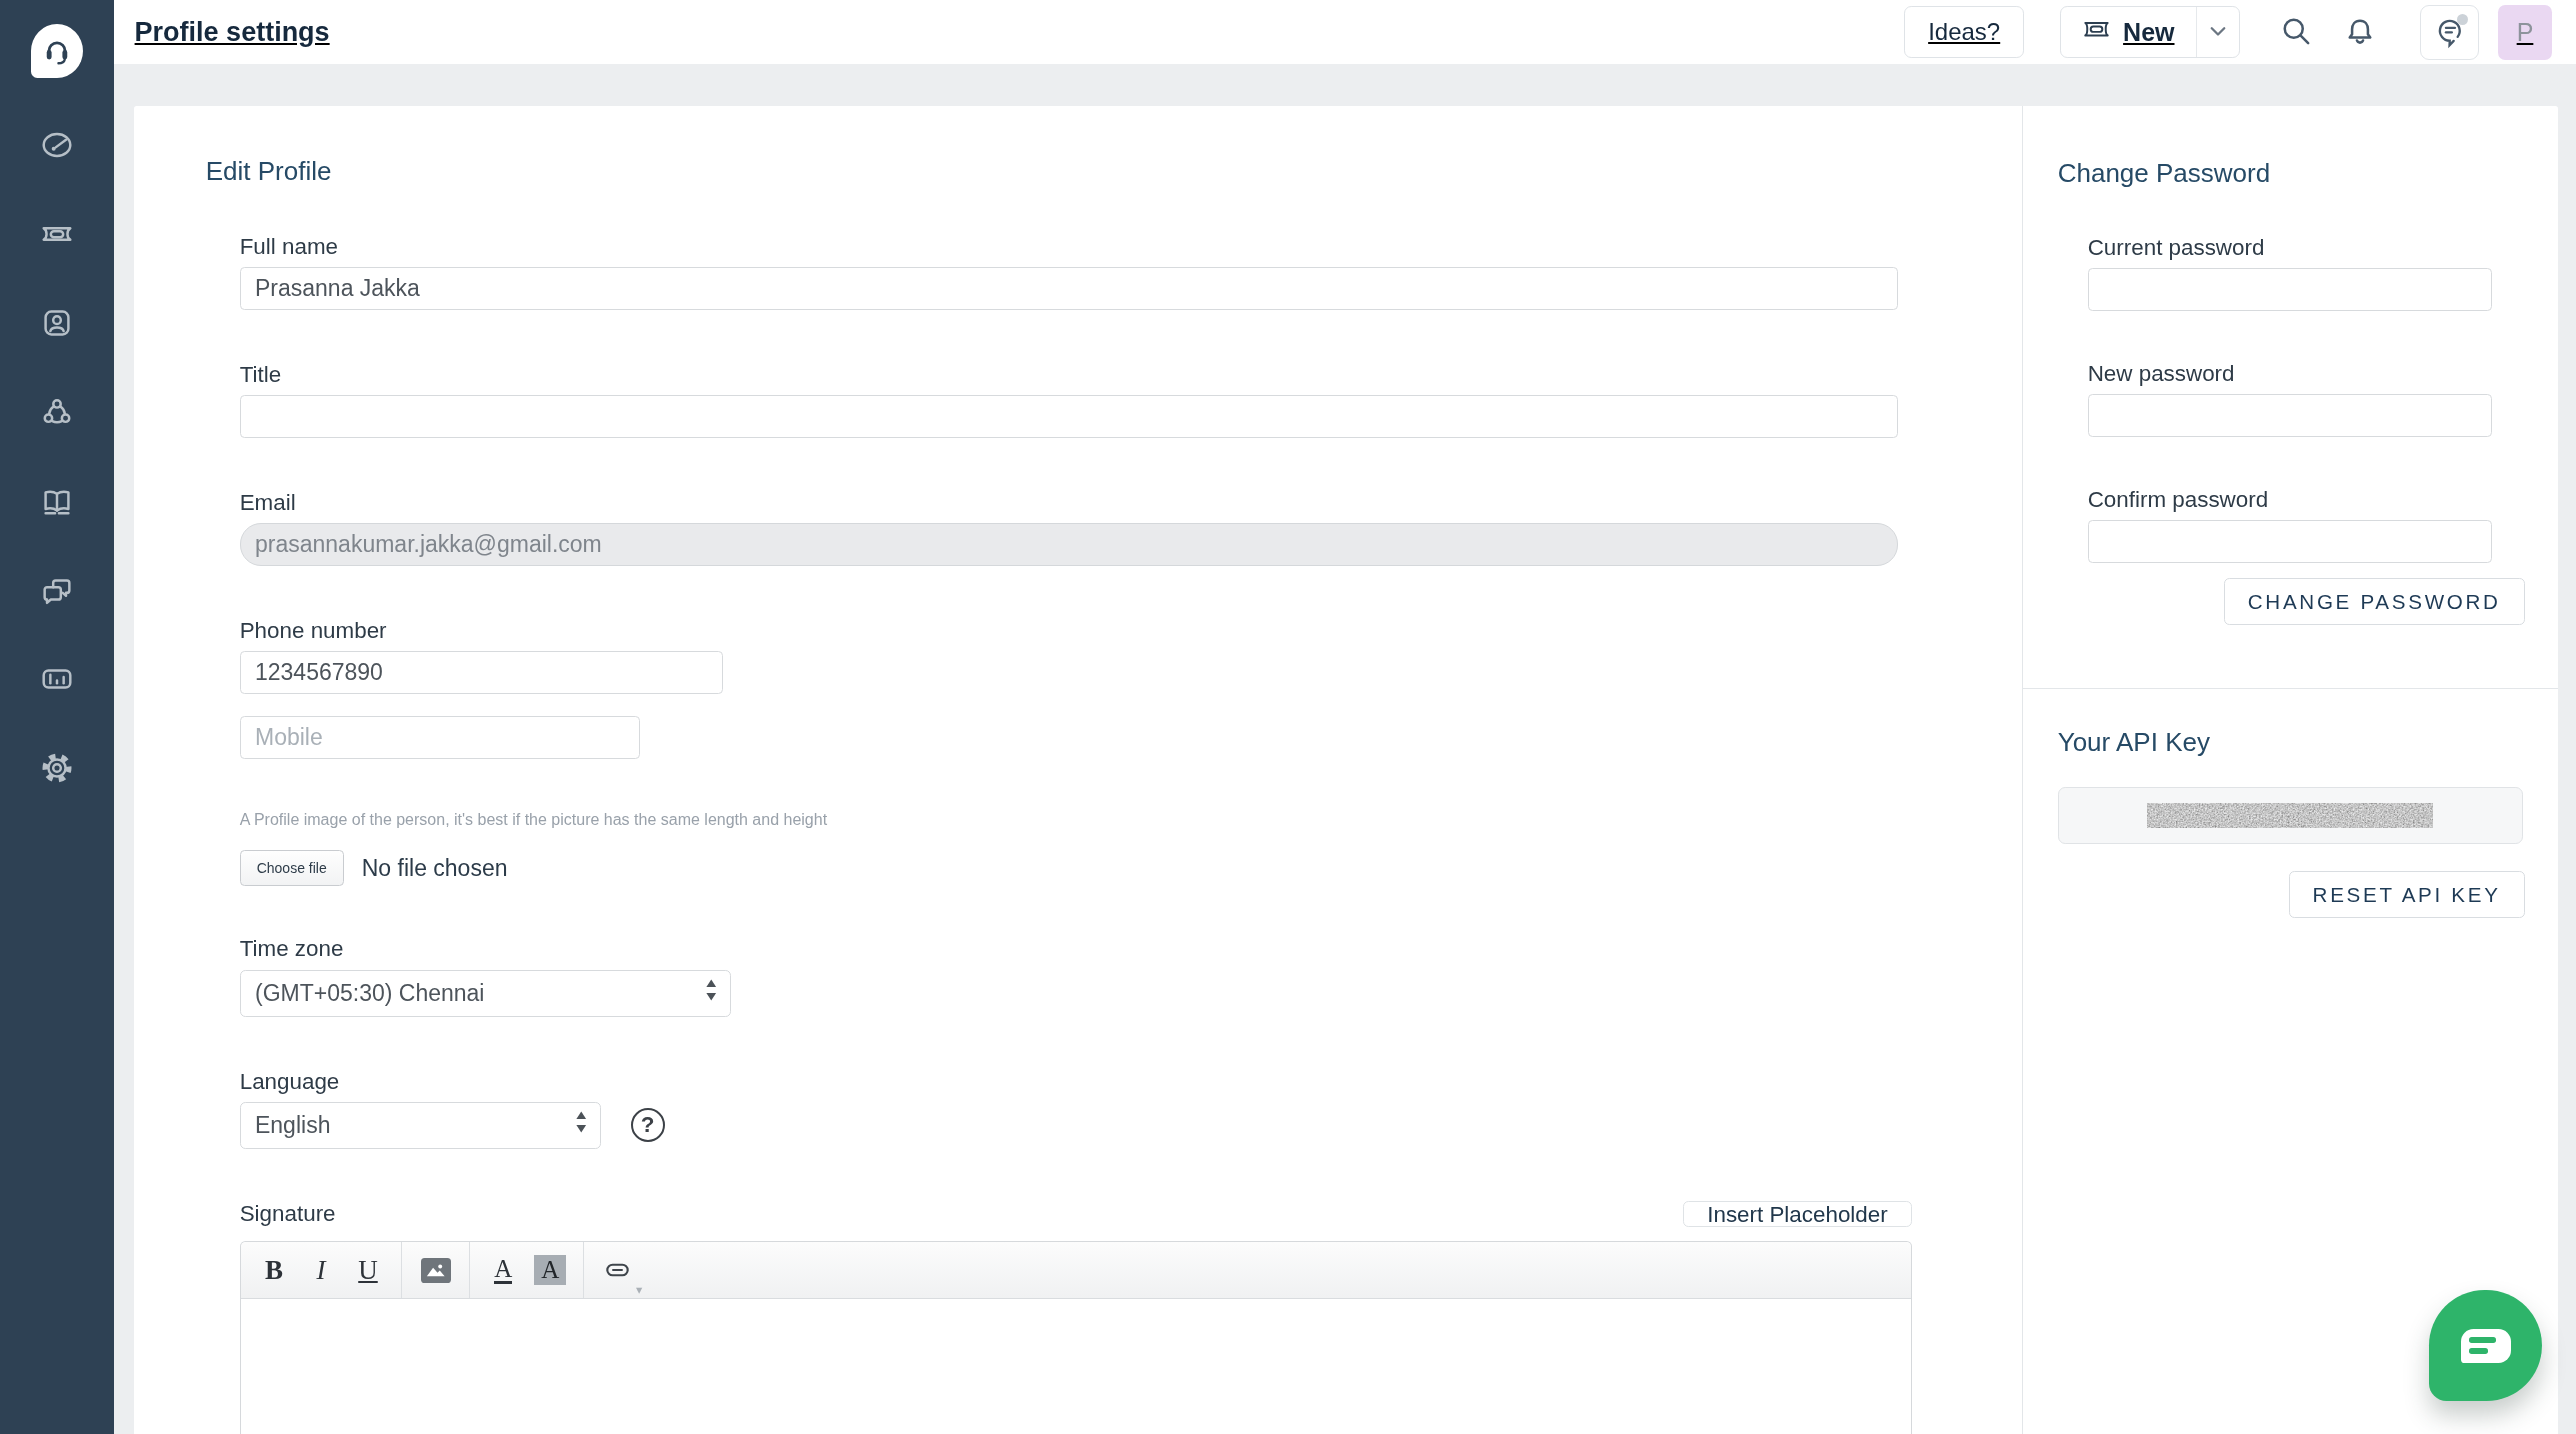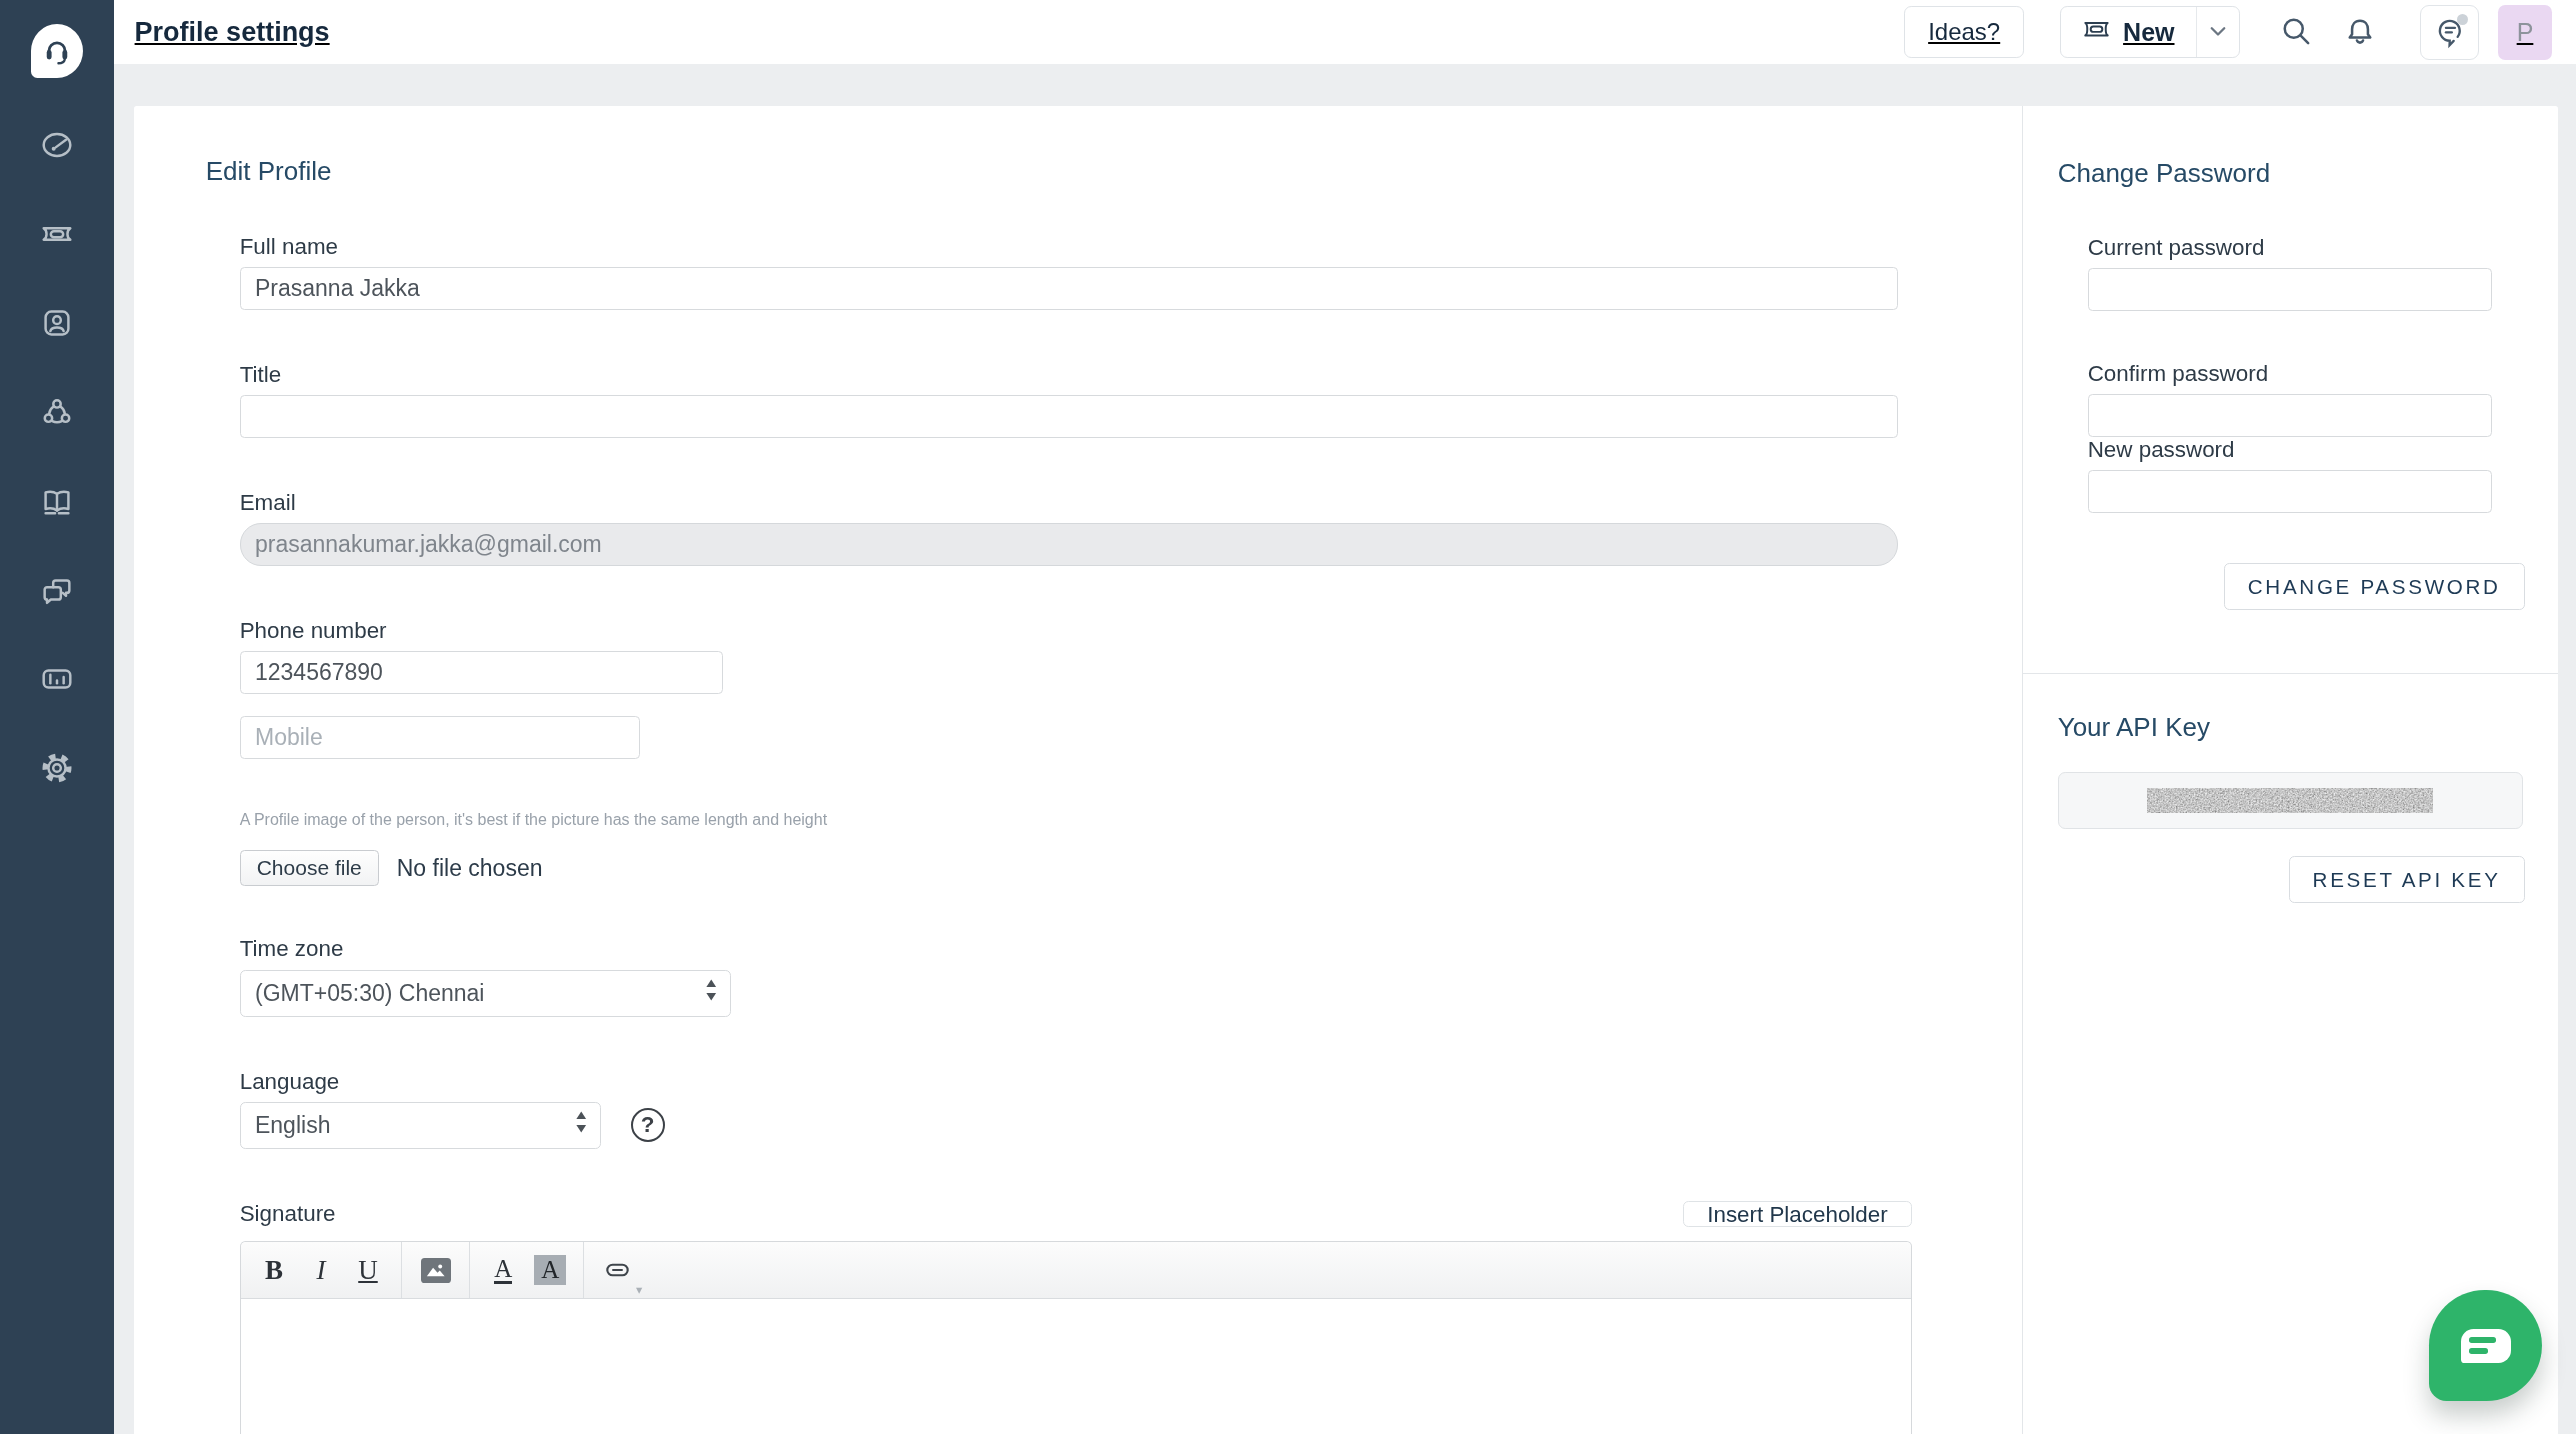--- a/index.html
+++ b/index.html
@@ -67,21 +67,21 @@
     padding:0 14.3px; font-size:23px; color:#4d545b; background:#fff; outline:none;
     font-family:"Liberation Sans",sans-serif;
   }
   .text-input::placeholder { color:#a9b0b7; }
   .email-input { background:#e9eaec; border-color:#d5d8db; color:#7f858c;border-radius:21px; }
   .phone-input { width:483px; }
   .mobile-input { width:400px; margin-top:21.5px; }
   .helper-text { font-size:16px; color:#99a1aa; margin-bottom:21.5px; }
   .file-row { display:flex; align-items:center; gap:18px; margin-bottom:50px; }
   .choose-btn { height:36px; padding:0 16px; border:0.9px solid #c9ccd0; border-radius:4.5px;
-    background:linear-gradient(#fefefe,#f2f3f4); font-size:21px; color:#2e3c49; cursor:pointer;
+    background:linear-gradient(#fefefe,#f2f3f4); font-size:14px; color:#2e3c49; cursor:pointer;
     font-family:"Liberation Sans",sans-serif; }
   .no-file { font-size:23px; color:#2c3b49; }
   .select {
     position:relative; height:47px; border:0.9px solid #d7dadd; border-radius:5.4px; background:#fff;
     display:flex; align-items:center; padding:0 50px 0 14.3px; font-size:23px; color:#4d545b; cursor:pointer;
   }
   .tz-select { width:491px; }
   .lang-select { width:361px; }
   .sel-arrows { position:absolute; right:12.5px; top:50%; transform:translateY(-50%); }
   .lang-row { display:flex; align-items:center; gap:30px; }
@@ -399,26 +399,26 @@
     </section>
 
     <aside class="right-col">
       <h2 class="sec-head">Change Password</h2>
 
       <div class="p-form">
         <div class="p-row">
           <label class="f-label">Current password</label>
           <input class="p-input" type="password" style="">
         </div>
+        <div class="p-row">
+          <label class="f-label">New password</label>
+          <input class="p-input" type="password" style="">
+        </div>
         <div class="p-row" style="margin-bottom:0">
           <label class="f-label">Confirm password</label>
-          <input class="p-input" type="password" style="">
-        </div>
-        <div class="p-row">
-          <label class="f-label">New password</label>
           <input class="p-input" type="password" style="">
         </div>
       </div>
 
       <button class="ghost-btn cp-btn">CHANGE PASSWORD</button>
 
       <hr class="right-divider">
 
       <h2 class="sec-head api-head">Your API Key</h2>
 

